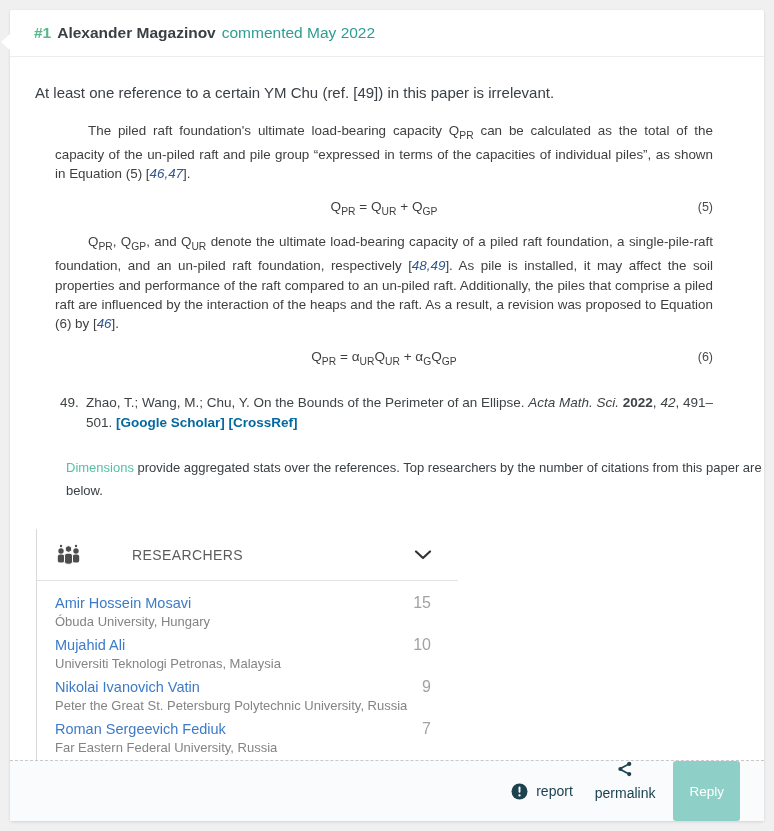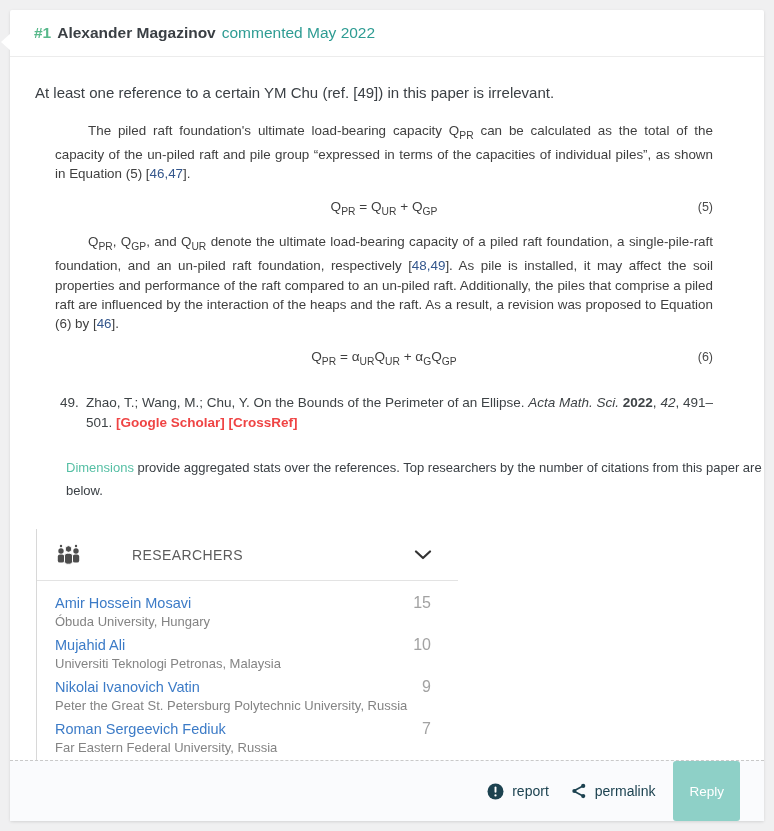--- a/index.html
+++ b/index.html
@@ -37,30 +37,30 @@
   .card-main { flex: 1 1 auto; padding: 0 25px; overflow: hidden; }
   .intro { margin-top: 25px; font-size: 15px; line-height: 21px; color: #3b4045; }
 
   .quote { margin: 18px 26px 0 20px; }
   .quote p {
     text-align: justify; text-indent: 33px;
     font-size: 13.4px; line-height: 19.4px; color: #3f3f3f;
     margin-bottom: 11px;
   }
   .sub { font-size: 10.3px; vertical-align: -3.5px; }
-  .qref { color: #33568c; }
+  .qref { color: #33568c; font-style: italic; }
   .eq { position: relative; text-align: center; font-size: 13.6px; color: #3f3f3f; margin: 15px 0 16px; }
   .eq-num { position: absolute; right: 0; top: 1px; font-size: 12.5px; color: #4a4a4a; }
 
   .reference { display: flex; margin: 27px 0 0 25px; width: 660px; font-size: 13.5px; line-height: 19.5px; color: #3e4346; }
   .ref-num { width: 26px; flex-shrink: 0; }
   .ref-body { flex: 1; }
   .it { font-style: italic; }
   .bd { font-weight: 700; }
-  .reflink { color: #ef4444; font-weight: 700; text-decoration: none; cursor: pointer; text-align: center; }
+  .reflink { color: #0369a1; font-weight: 700; text-decoration: none; cursor: pointer; text-align: center; }
 
   .dim-para { margin-top: 25px; font-size: 13px; line-height: 22.5px; color: #3b4045; width: 706px; margin-left: 31px; }
   .dim-link { color: #55bfa4; text-decoration: none; cursor: pointer; }
 
   .panel {
     margin: 27px 0 0 1px; width: 422px;
     border-left: 1px solid #d8d8d8;
     border-bottom: 1px solid #d8d8d8;
   }
   .panel-header {
@@ -79,21 +79,21 @@
   .r-count { font-size: 16px; color: #a2a2a2; line-height: 18px; }
 
   .card-footer {
     flex-shrink: 0; height: 61px;
     border-top: 1px dashed #c9c9c9;
     background: #fafbfd;
     display: flex; justify-content: flex-end;
     padding-right: 24px;
   }
   .f-act { display: flex; align-items: center; gap: 8px; font-size: 14px; color: #1c4250; cursor: pointer; }
-  .f-act + .f-act { margin-left: 22px; }
+  .f-act + .f-act { margin-left: 22px; flex-direction: column; }
   .reply-btn {
     margin-left: 18px;
     background: #8ed0c7; color: #ffffff;
     border: none; border-radius: 3px;
     font-family: "Liberation Sans", sans-serif;
     font-size: 13.5px; padding: 9px 16px; cursor: pointer;
   }
 </style>
 </head>
 <body>

